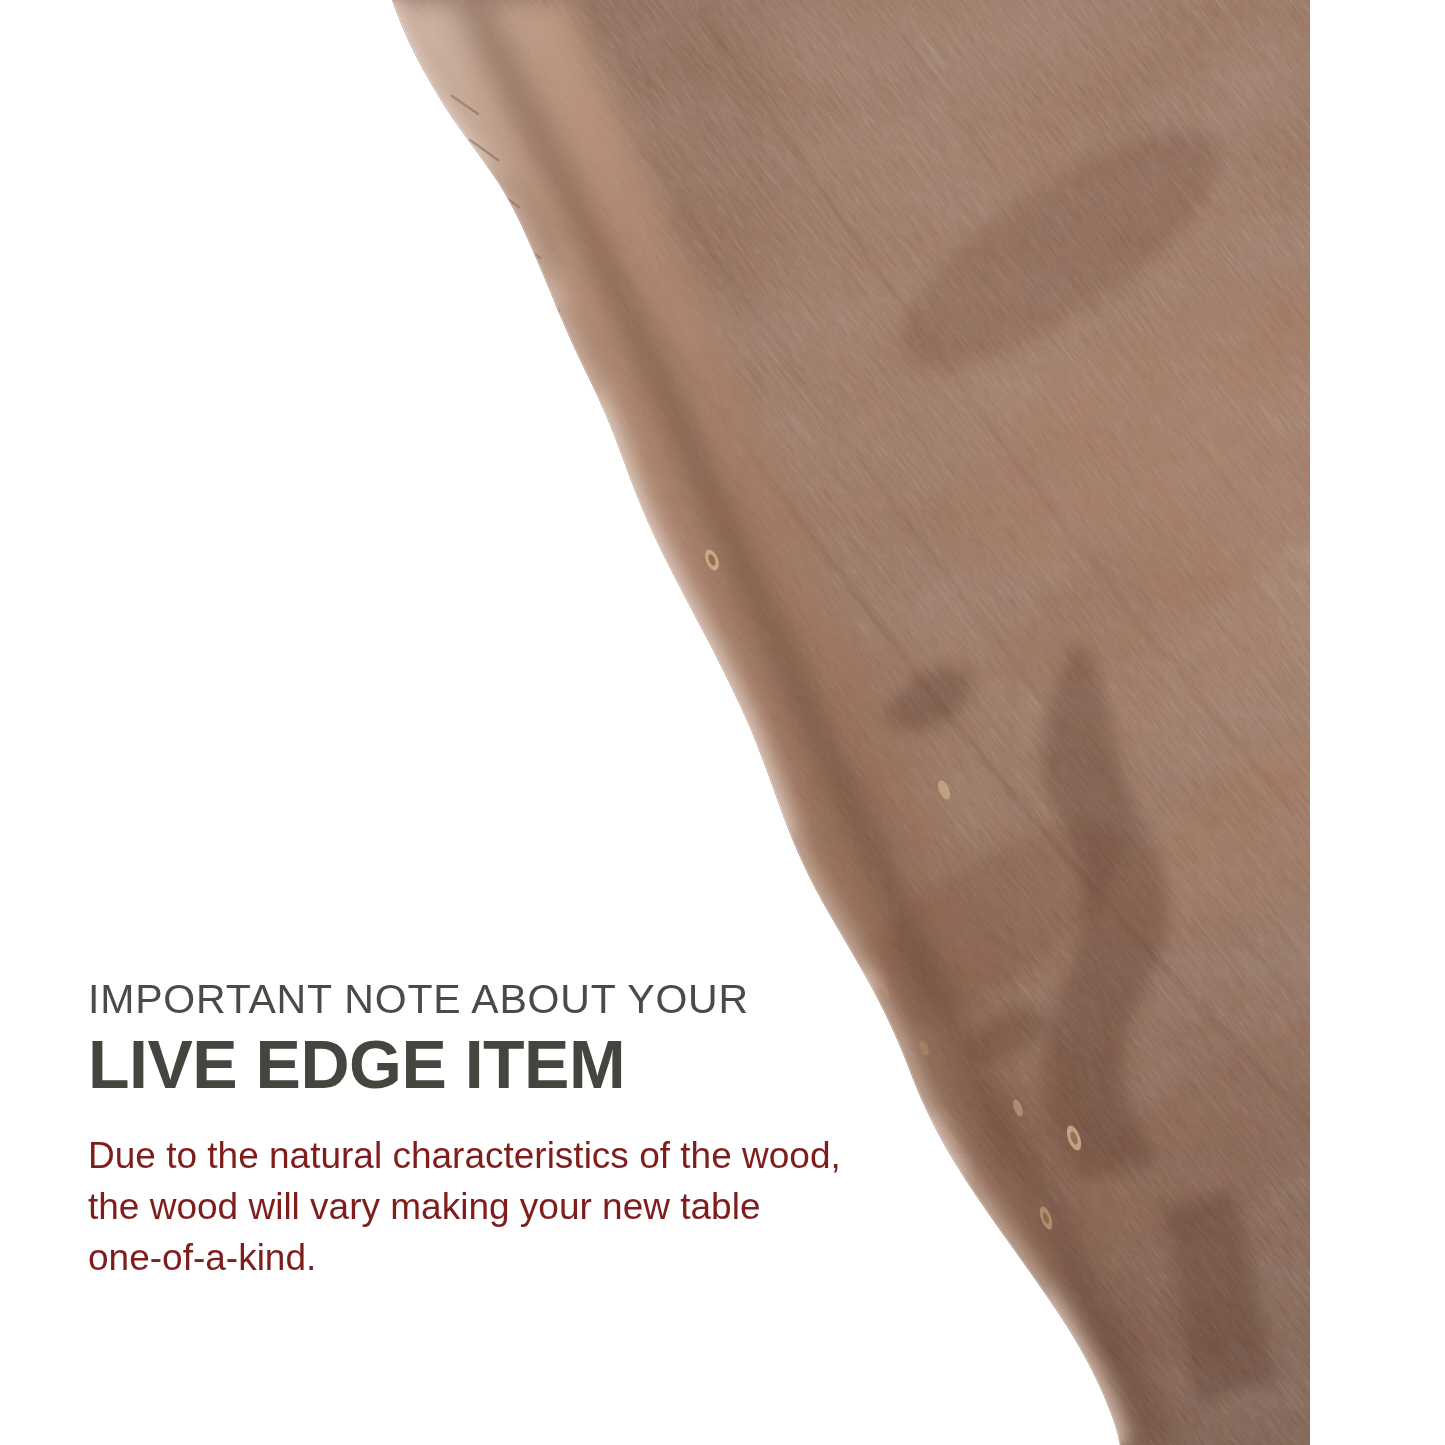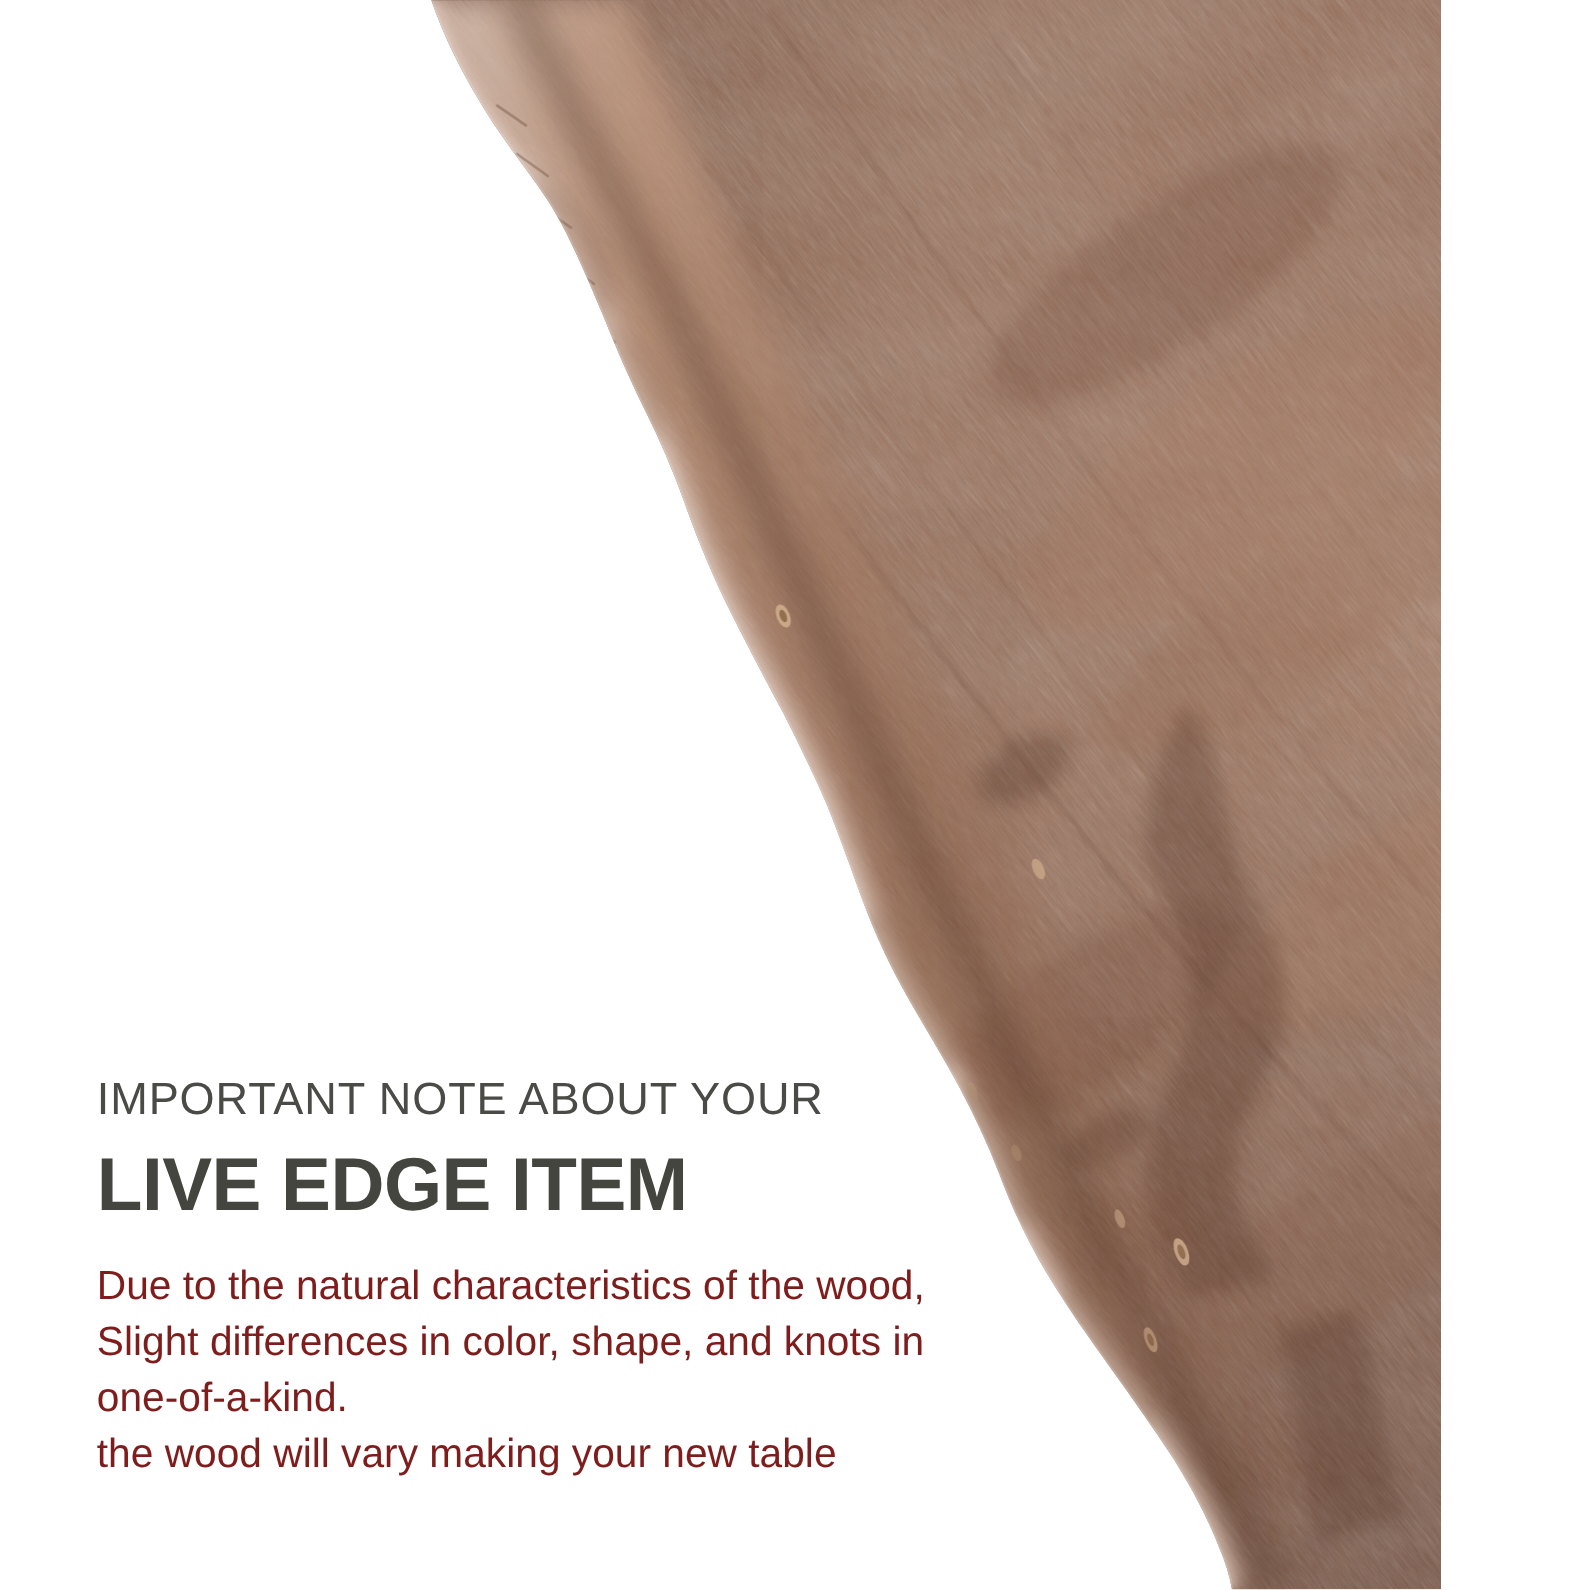--- a/index.html
+++ b/index.html
@@ -29,21 +29,21 @@
     color:#4a4a46;
     font-weight:400;
     white-space:nowrap;
   }
   #headline{
     font-size:68px;
     line-height:76px;
     letter-spacing:-0.5px;
     color:#45453f;
     font-weight:700;
-    margin-top:15px;
+    margin-top:2px;
     white-space:nowrap;
   }
   #body-copy{
     margin-top:28px;
     font-size:37px;
     line-height:51px;
     color:#7f1d1d;
     font-weight:400;
   }
   #body-copy .ln{display:block;white-space:nowrap;}
@@ -408,19 +408,18 @@
                C 1084,1354 1098,1380 1108,1406
                C 1114,1420 1118,1433 1120,1445" stroke="#ffffff" stroke-width="3" fill="none" opacity="0.18"></path>
     </svg>
   </div>
 
   <div id="text-block">
     <div id="eyebrow">IMPORTANT NOTE ABOUT YOUR</div>
     <div id="headline">LIVE EDGE ITEM</div>
     <div id="body-copy">
       <span class="ln">Due to the natural characteristics of the wood,</span>
-      <span class="ln">Slight differences in color, shape, and knots in</span>
+      <span class="ln">the wood will vary making your new table</span>
       <span class="ln">one-of-a-kind.</span>
-      <span class="ln">the wood will vary making your new table</span>
     </div>
   </div>
 
 </div>
 
 </body></html>

